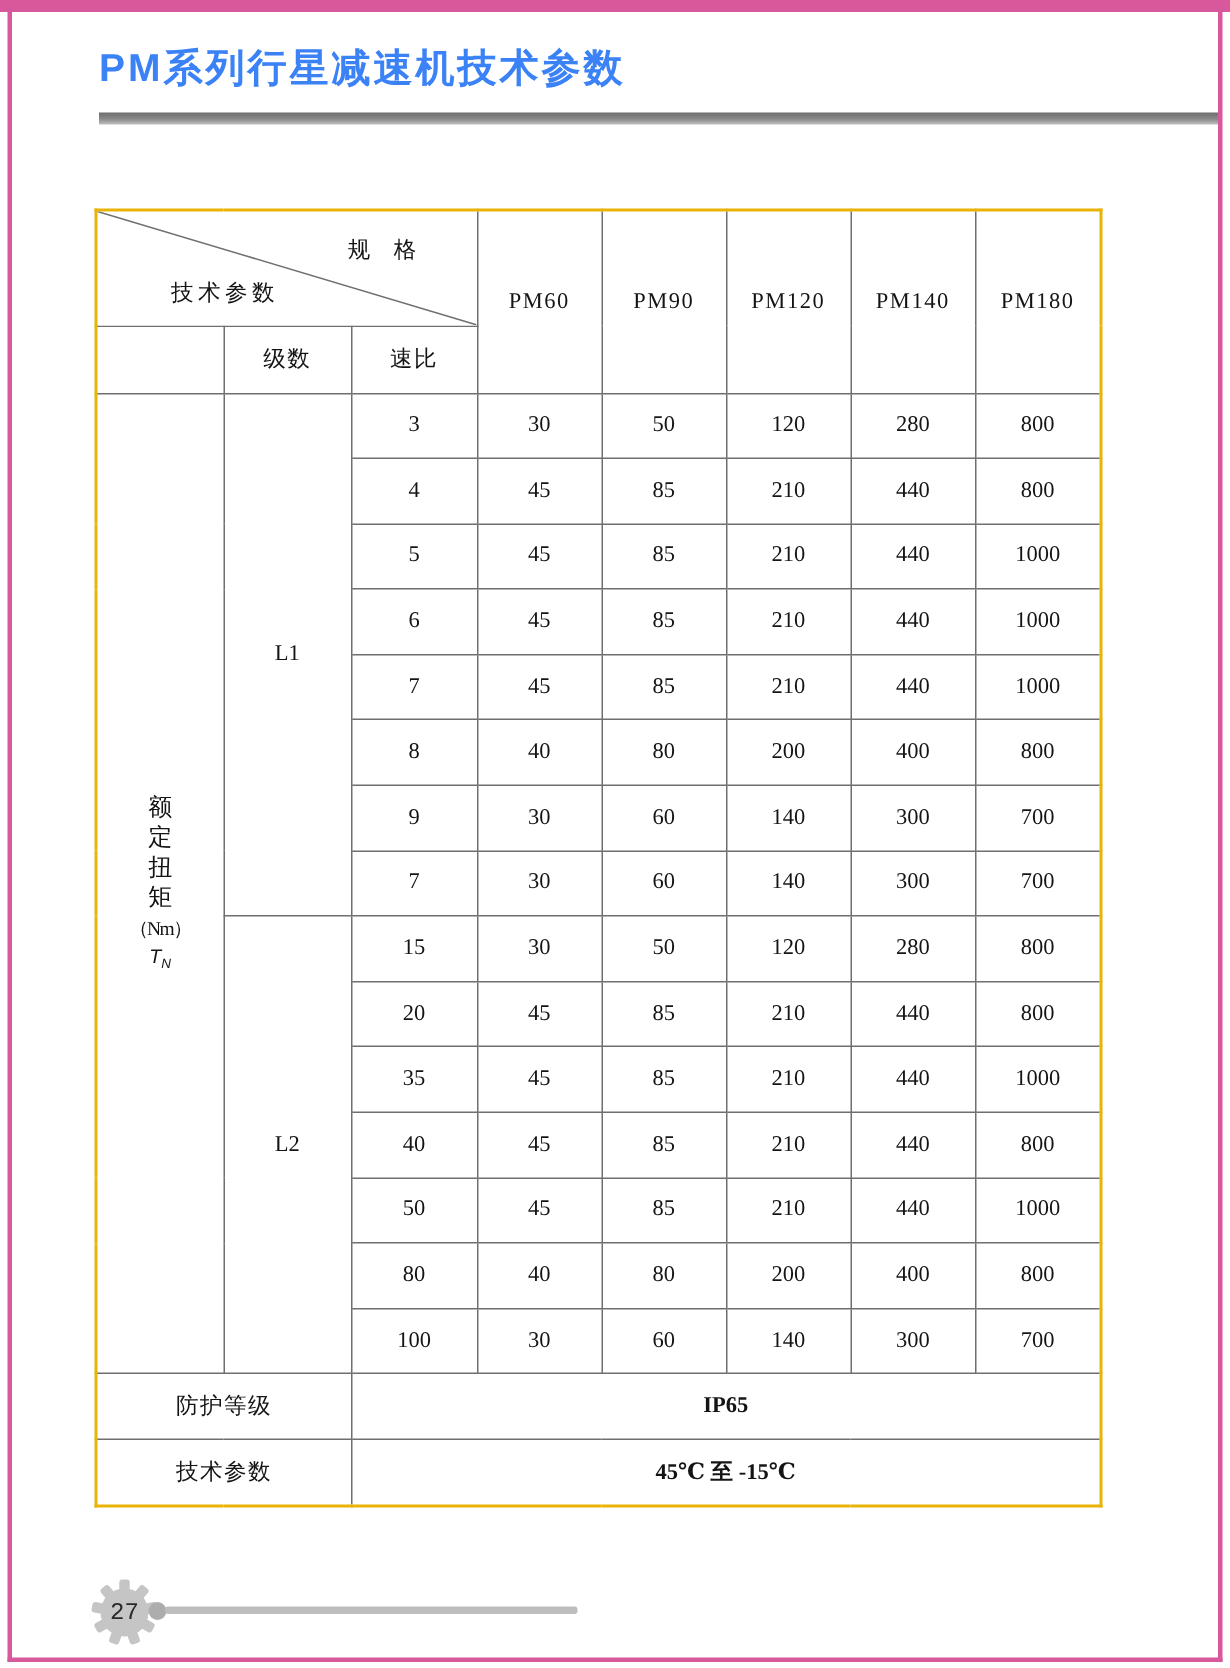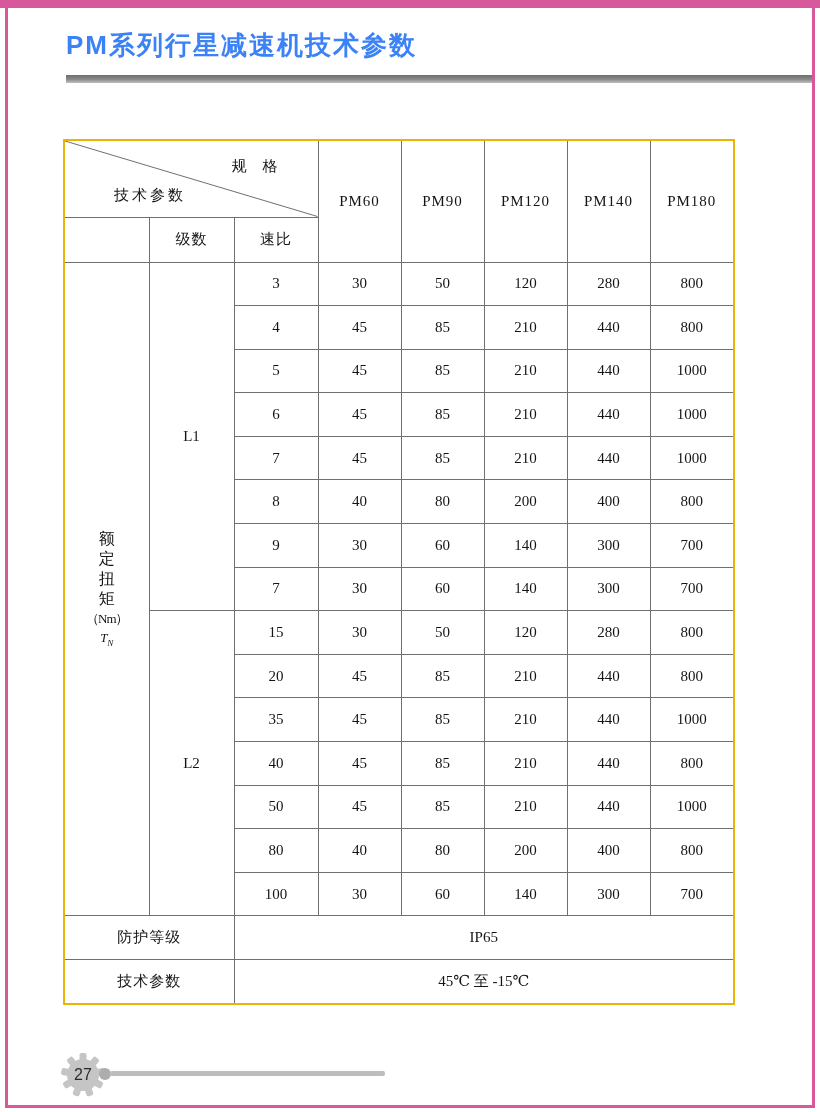--- a/index.html
+++ b/index.html
@@ -50,31 +50,31 @@
   td.pmhead{font-family:"Liberation Sans","DejaVu Sans",sans-serif;font-size:15px;letter-spacing:1px;}
   td.stage{background:var(--shade);font-size:15px;}
   td.diag{position:relative;}
   td.diag svg{position:absolute;left:0;top:0;width:100%;height:100%;}
   .corner-top{position:absolute;top:16px;right:34px;font-size:15px;letter-spacing:6px;}
   .corner-bottom{position:absolute;bottom:12px;left:16px;font-size:15px;letter-spacing:3px;margin-left:33px;}
   td.sub{font-size:15px;letter-spacing:1px;border-radius:16px;}
   .torque-label{display:flex;flex-direction:column;align-items:center;line-height:1.25;}
   .torque-label .tchar{font-size:16px;}
   .torque-label .tunit{font-size:13px;margin-top:2px;letter-spacing:-1px;}
-  .torque-label .tsym{font-size:13px;font-style:italic;margin-top:2px;font-family:Liberation Serif, serif;}
+  .torque-label .tsym{font-size:13px;font-style:italic;margin-top:2px;font-family:Liberation Sans, sans-serif;}
   .torque-label .tsym sub{font-size:9px;font-style:italic;}
   td.footlabel{font-size:15px;letter-spacing:1px;}
-  td.footval{font-size:15px;}
+  td.footval{font-size:15px;font-weight:bold;}
 
   
   .page-gear{position:absolute;left:60px;top:1052px;width:46px;height:46px;}
   .page-gear .num{
     position:absolute;left:0;top:0;width:46px;height:46px;
     display:flex;align-items:center;justify-content:center;
-    font-size:16px;color:#2a2a2a;font-family:Liberation Sans, sans-serif;
+    font-size:16px;color:#2a2a2a;font-family:Liberation Mono, monospace;
   }
   .footer-dot{position:absolute;left:99px;top:1068px;width:12px;height:12px;border-radius:50%;background:#adadad;}
   .footer-line{position:absolute;left:110px;top:1071px;width:275px;height:5px;background:#bdbdbd;border-radius:2px;}
 </style>
 </head>
 <body>
 
 <div class="frame frame-top"></div>
 <div class="frame frame-left"></div>
 <div class="frame frame-right"></div>

